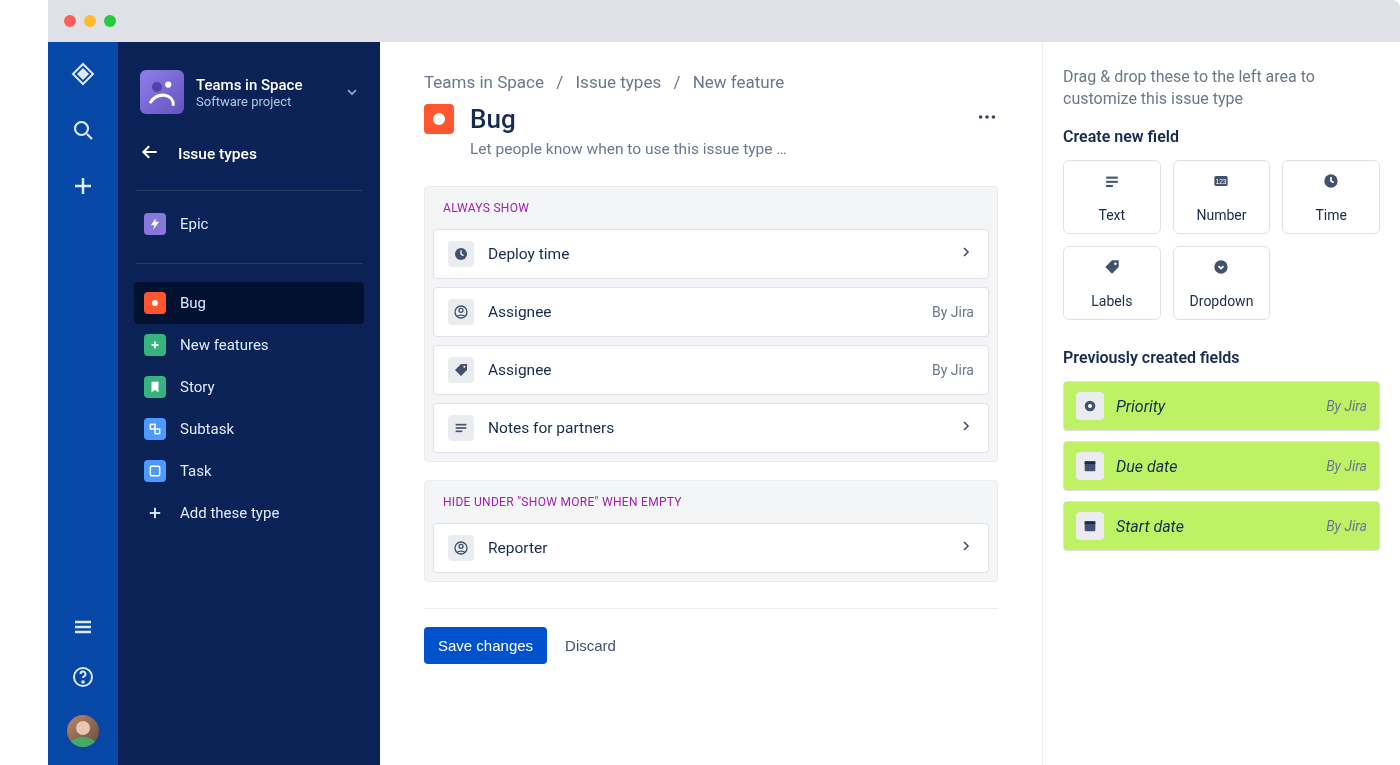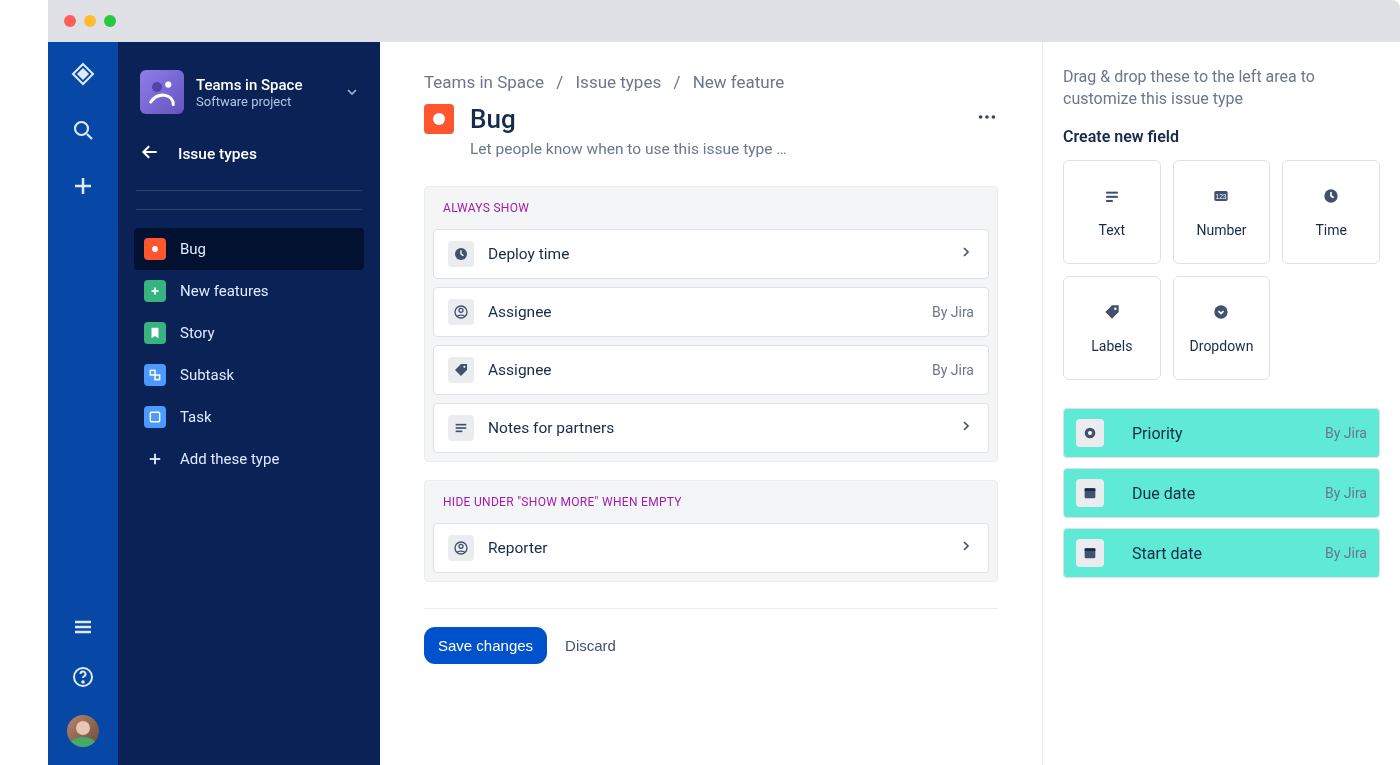--- a/index.html
+++ b/index.html
@@ -118,41 +118,41 @@
     display:flex; align-items:center; gap:14px; background:#fff; border:1px solid #DFE1E6; border-radius:4px; padding:11px 14px; font-size:15.5px; color:#172B4D; cursor:pointer;
   }
   .field-row .meta{ margin-left:auto; color:#6B778C; font-size:14px;}
   .field-row .chev{ margin-left:auto;}
   .field-icon{width:26px;height:26px;border-radius:4px;background:#EBECF0;display:flex;align-items:center;justify-content:center;flex-shrink:0;}
   .field-icon.tag{background:#EBECF0;}
   .field-icon svg{width:16px;height:16px;}
 
   .actions-divider{height:1px;background:#EBECF0;margin:26px 0 18px 0;}
   .actions{ display:flex; gap:18px; align-items:center;}
-  .btn-primary{ background:#0052CC; color:#fff; border:none; border-radius:11px; padding:10px 14px; font-size:15px; cursor:pointer;}
+  .btn-primary{ background:#0052CC; color:#fff; border:none; border-radius:4px; padding:10px 14px; font-size:15px; cursor:pointer;}
   .btn-link{ background:none; border:none; color:#42526E; font-size:15px; cursor:pointer;}
 
   
   .right-panel{
     width:358px; background:#fff; border-left:1px solid #EBECF0; padding:24px 20px; color:#172B4D; overflow:auto;
   }
   .rp-hint{color:#6B778C; font-size:16px; line-height:1.35; margin-bottom:18px;}
   .rp-heading{ font-size:16px; font-weight:600; margin-bottom:14px;}
 
   .field-type-grid{ display:grid; grid-template-columns:repeat(3,1fr); gap:12px; margin-bottom:28px;}
   .field-type-card{
-    border:1px solid #DFE1E6; border-radius:6px; height:104px; display:flex; flex-direction:column; align-items:center; justify-content:center; gap:12px; cursor:pointer; background:#fff;
+    border:1px solid #DFE1E6; border-radius:6px; height:74px; display:flex; flex-direction:column; align-items:center; justify-content:center; gap:12px; cursor:pointer; background:#fff;
   }
   .field-type-card .ft-icon{ color:#42526E; }
   .field-type-card .ft-icon svg{width:20px;height:20px;}
   .field-type-card .ft-label{ font-size:14px; color:#172B4D;}
 
   .prev-list{ display:flex; flex-direction:column; gap:10px; margin-top:14px;}
   .prev-row{
-    display:flex; align-items:center; gap:28px; border:1px solid #DFE1E6; border-radius:4px; padding:10px 12px; background:#5eead4; cursor:pointer;
+    display:flex; align-items:center; gap:12px; border:1px solid #DFE1E6; border-radius:4px; padding:10px 12px; background:#bef264; cursor:pointer;font-style:italic;
   }
   .prev-icon{width:28px;height:28px;border-radius:4px;background:#EBECF0;display:flex;align-items:center;justify-content:center;}
   .prev-icon svg{width:16px;height:16px;}
   .prev-row .meta{margin-left:auto;color:#6B778C;font-size:14px;}
 </style>
 </head>
 <body>
 
 <div class="window">
 
@@ -229,20 +229,28 @@
           <span>
             <svg width="20" height="20" viewBox="0 0 24 24" fill="none" stroke="#fff" stroke-width="2.5">
                 <line x1="20" y1="12" x2="5" y2="12"></line>
                 <polyline points="11 5 4 12 11 19"></polyline>
               </svg>
           </span>
           <span>Issue types</span>
         </div>
         <div class="nav-divider"></div>
 
+        <div class="nav-item">
+          <span class="nav-icon ic-epic">
+              <svg viewBox="0 0 24 24" fill="#fff">
+                <path d="M13 2 L5 14 H11 L9 22 L19 8 H13 Z"></path>
+              </svg>
+            </span>
+          <span>Epic</span>
+        </div>
 
         <div class="nav-divider" style="margin-top:18px;margin-bottom:18px;"></div>
 
         <div class="nav-item active">
           <span class="nav-icon ic-bug">
               <svg viewBox="0 0 24 24">
                 <circle cx="12" cy="12" r="5" fill="#fff"></circle>
               </svg>
             </span>
           <span>Bug</span>
@@ -436,20 +444,21 @@
         </div>
         <div class="field-type-card">
           <span class="ft-icon"><svg viewBox="0 0 24 24" fill="#42526E">
                 <circle cx="12" cy="12" r="8"></circle>
                 <polyline points="9 11 12 14 15 11" fill="none" stroke="#fff" stroke-width="2"></polyline>
               </svg></span>
           <span class="ft-label">Dropdown</span>
         </div>
       </div>
 
+      <div class="rp-heading">Previously created fields</div>
       <div class="prev-list">
         <div class="prev-row">
           <span class="prev-icon">
               <svg viewBox="0 0 24 24" fill="#42526E">
                 <circle cx="12" cy="12" r="8"></circle>
                 <circle cx="12" cy="12" r="3" fill="#fff"></circle>
               </svg>
             </span>
           <span>Priority</span>
           <span class="meta">By Jira</span>

